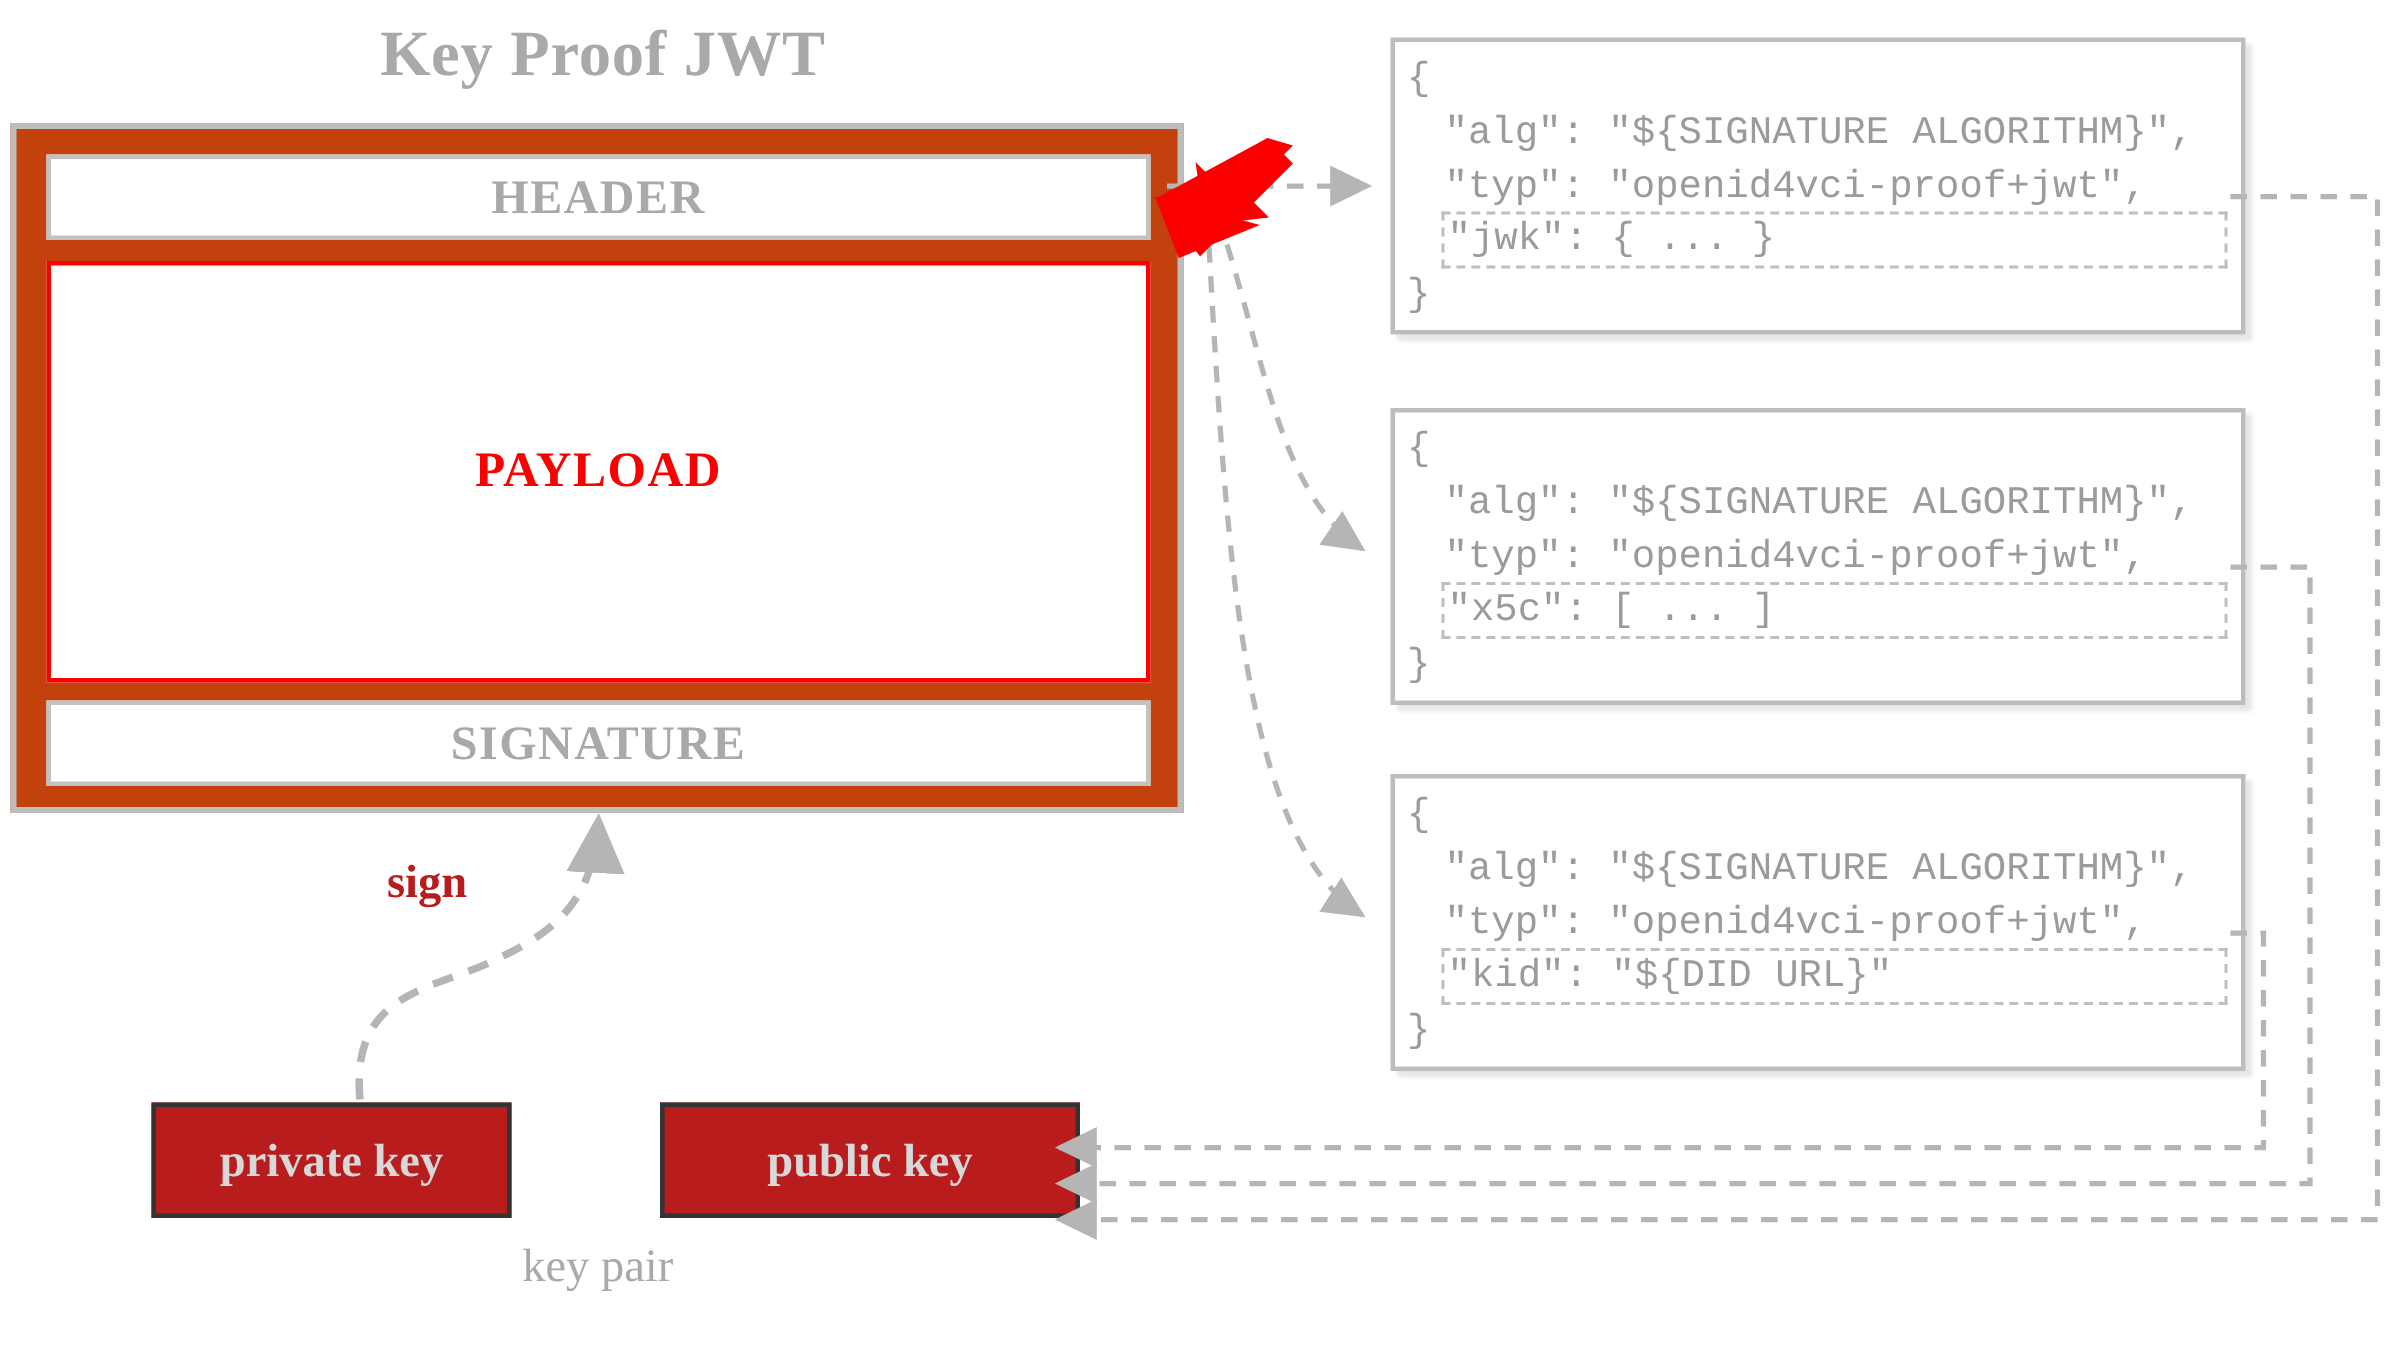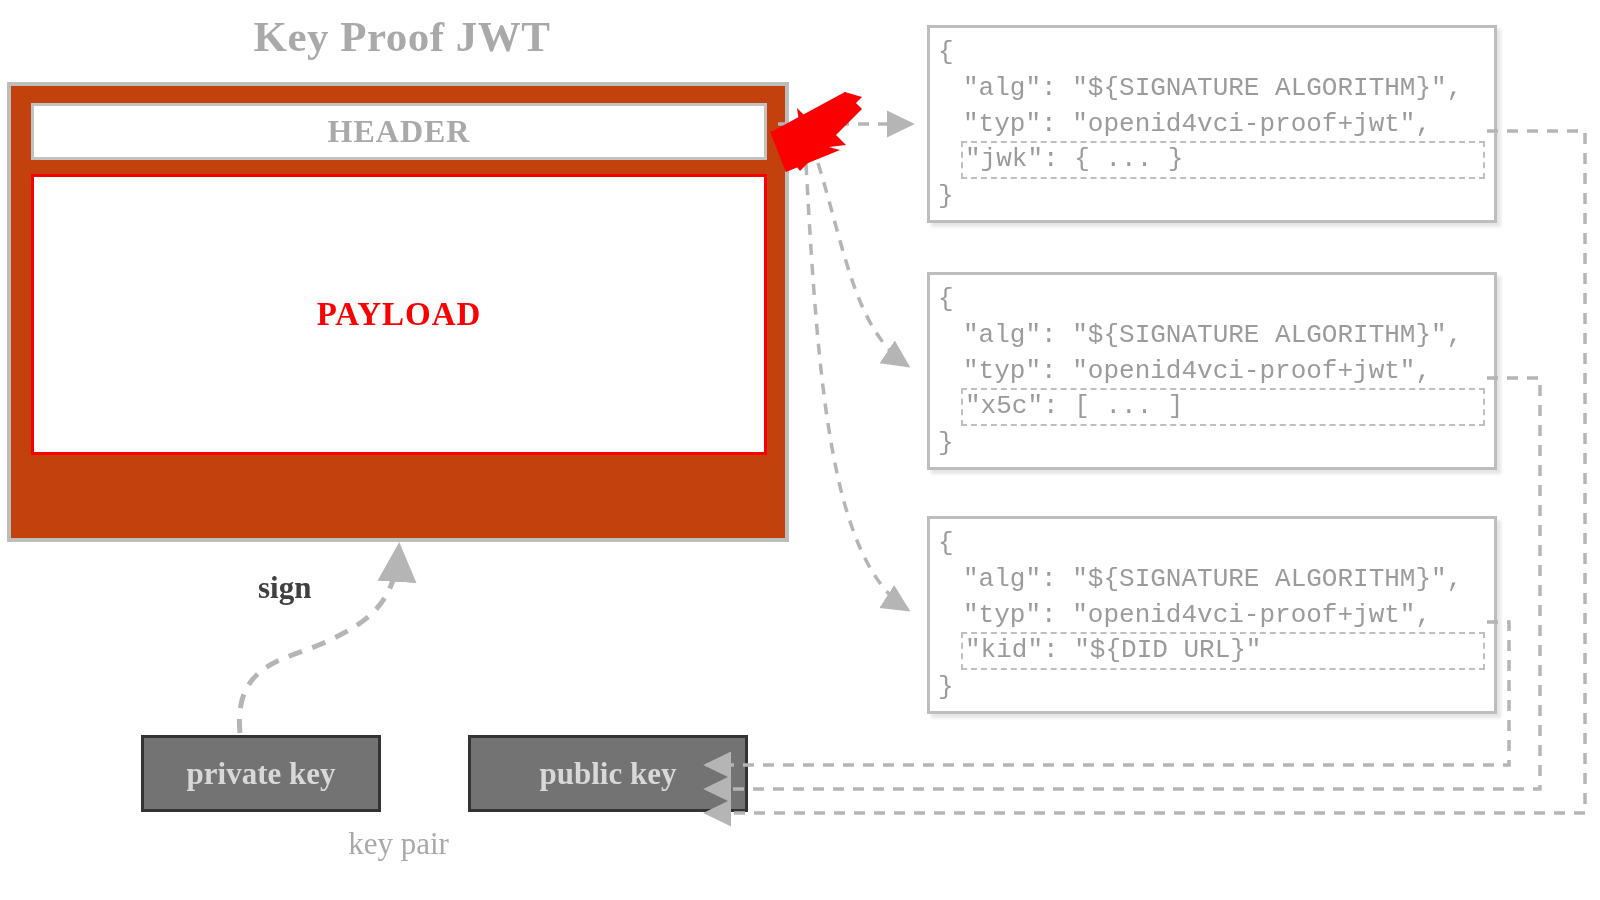--- a/index.html
+++ b/index.html
@@ -74,40 +74,39 @@
   #jwt-signature-box {
     left: 20px;
     top: 381px;
     width: 736px;
     height: 57px;
   }
 
   
   .key-box {
     position: absolute;
-    background: #737373;
+    background: #b91c1c;
     border: 3px solid #333333;
     box-sizing: border-box;
     display: flex;
     align-items: center;
     justify-content: center;
     font-family: "Liberation Serif", serif;
     font-weight: bold;
     font-size: 31px;
     color: #d8d8d8;
-    margin-left: 40px;
   }
   #private-key-box {
     left: 101px;
     top: 735px;
     width: 240px;
     height: 77px;
   }
   #public-key-box {
-    left: 428px;
+    left: 440px;
     top: 735px;
     width: 280px;
     height: 77px;
   }
   #key-pair-label {
     position: absolute;
     left: 101px;
     top: 826px;
     width: 595px;
     text-align: center;
@@ -116,21 +115,21 @@
     font-size: 31px;
     color: #a9a9a9;
   }
   #sign-label {
     position: absolute;
     left: 258px;
     top: 570px;
     font-family: "Liberation Serif", serif;
     font-weight: bold;
     font-size: 31px;
-    color: #404040;
+    color: #b91c1c;
   }
 
   
   .json-box {
     position: absolute;
     left: 927px;
     width: 570px;
     background: #ffffff;
     border: 3px solid #bdbdbd;
     box-sizing: border-box;
@@ -180,20 +179,21 @@
 </head>
 <body>
 
 <div id="stage">
 
   <div id="jwt-title">Key Proof JWT</div>
 
   <div id="jwt-container">
     <div class="jwt-section" id="jwt-header-box">HEADER</div>
     <div class="jwt-section" id="jwt-payload-box">PAYLOAD</div>
+    <div class="jwt-section" id="jwt-signature-box">SIGNATURE</div>
   </div>
 
   <div id="sign-label">sign</div>
 
   <div class="key-box" id="private-key-box">private key</div>
   <div class="key-box" id="public-key-box">public key</div>
   <div id="key-pair-label">key pair</div>
 
   <div class="json-box" id="json-box-0">
     <div class="json-line jl-open">{</div>

